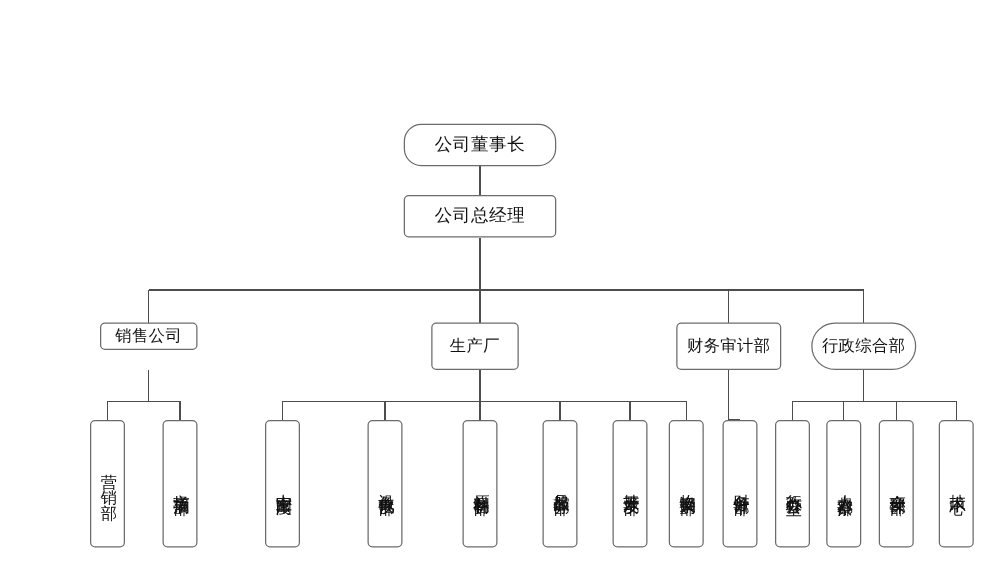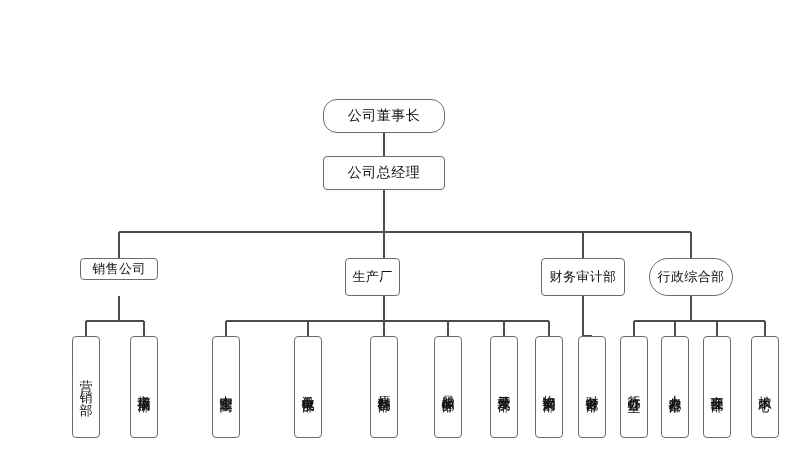--- a/index.html
+++ b/index.html
@@ -101,21 +101,21 @@
   <div id="node-layer">
       <div class="node lvl0 rounded" style="left: 323px; top: 99px; width: 122px; height: 34px; border-radius: 14px;">
         <span>公司董事长</span>
       </div>
       <div class="node lvl1 rounded" style="left: 323px; top: 156px; width: 122px; height: 34px;">
         <span>公司总经理</span>
       </div>
       <div class="node lvl2 rounded" style="left: 80px; top: 258px; width: 78px; height: 22px;">
         <span>销售公司</span>
       </div>
-      <div class="node lvl2 rounded" style="left: 345px; top: 258px; width: 55px; height: 38px;">
+      <div class="node lvl2 rounded" style="left: 345px; top: 258px; width: 70px; height: 38px;">
         <span>生产厂</span>
       </div>
       <div class="node lvl2 rounded" style="left: 541px; top: 258px; width: 84px; height: 38px;">
         <span>财务审计部</span>
       </div>
       <div class="node lvl2 rounded" style="left: 649px; top: 258px; width: 84px; height: 38px; border-radius: 19px;">
         <span>行政综合部</span>
       </div>
       <div class="node lvl2 leaf rounded spaced" style="left: 72px; top: 336px; width: 28px; height: 102px;">
         <span>营销部</span>

